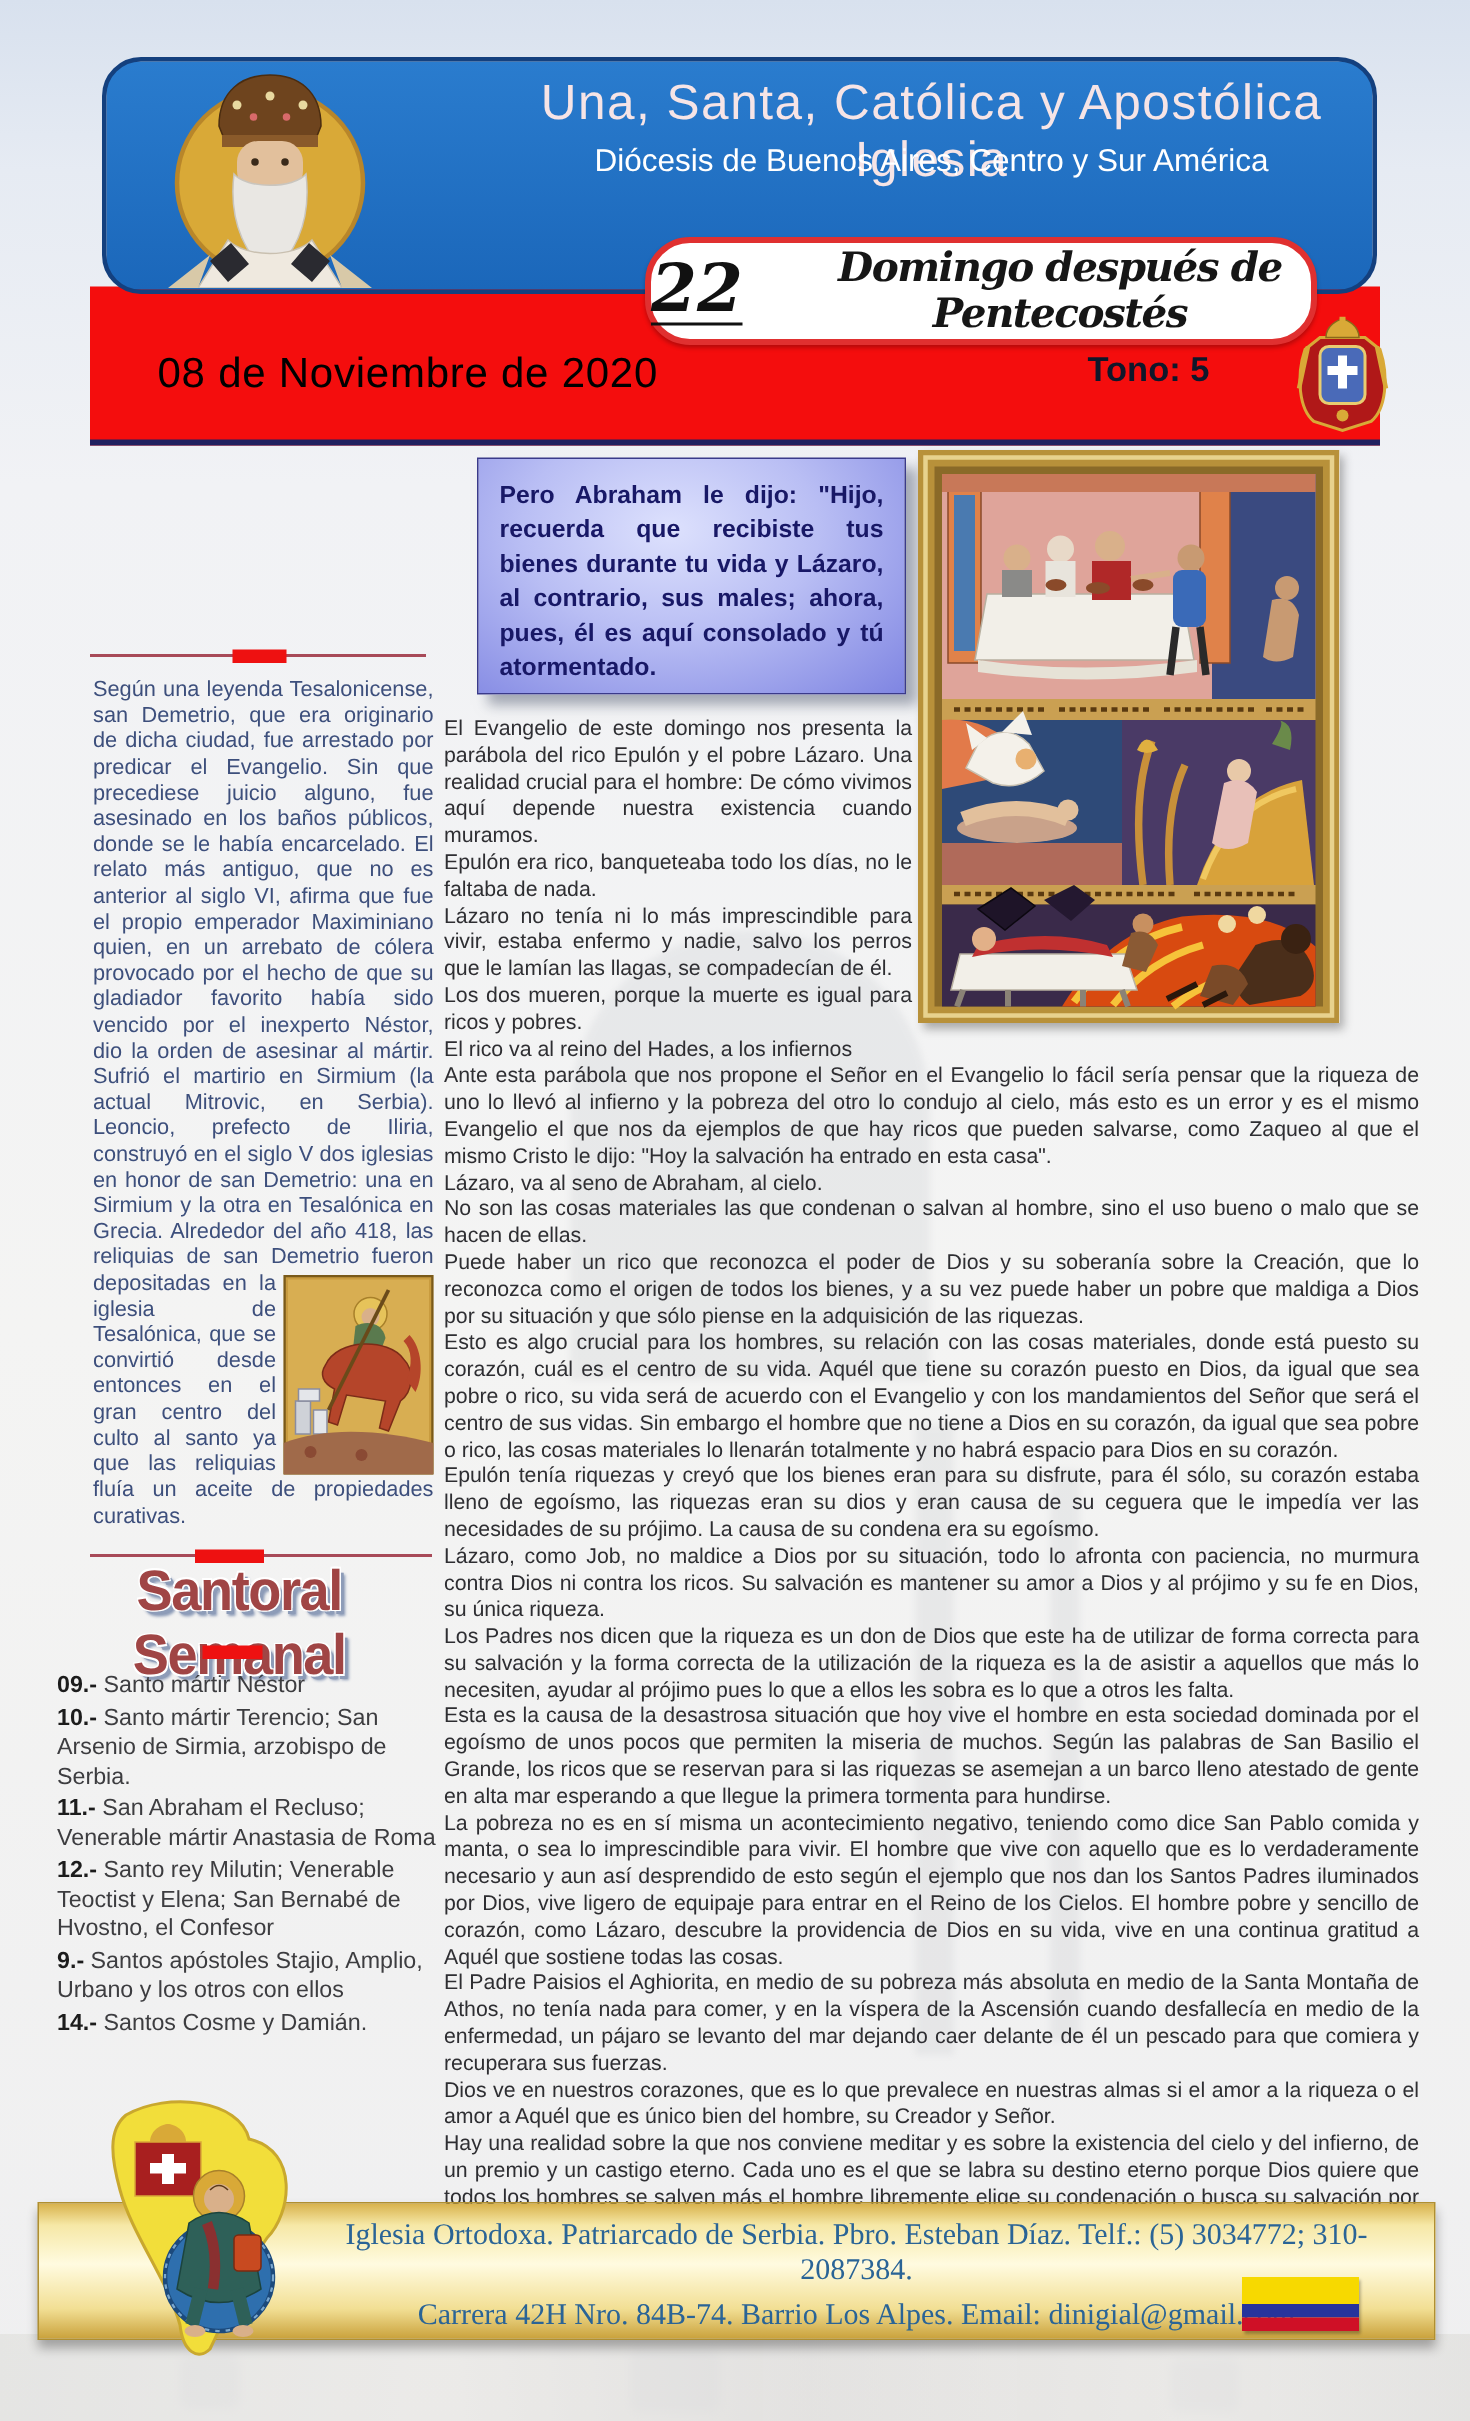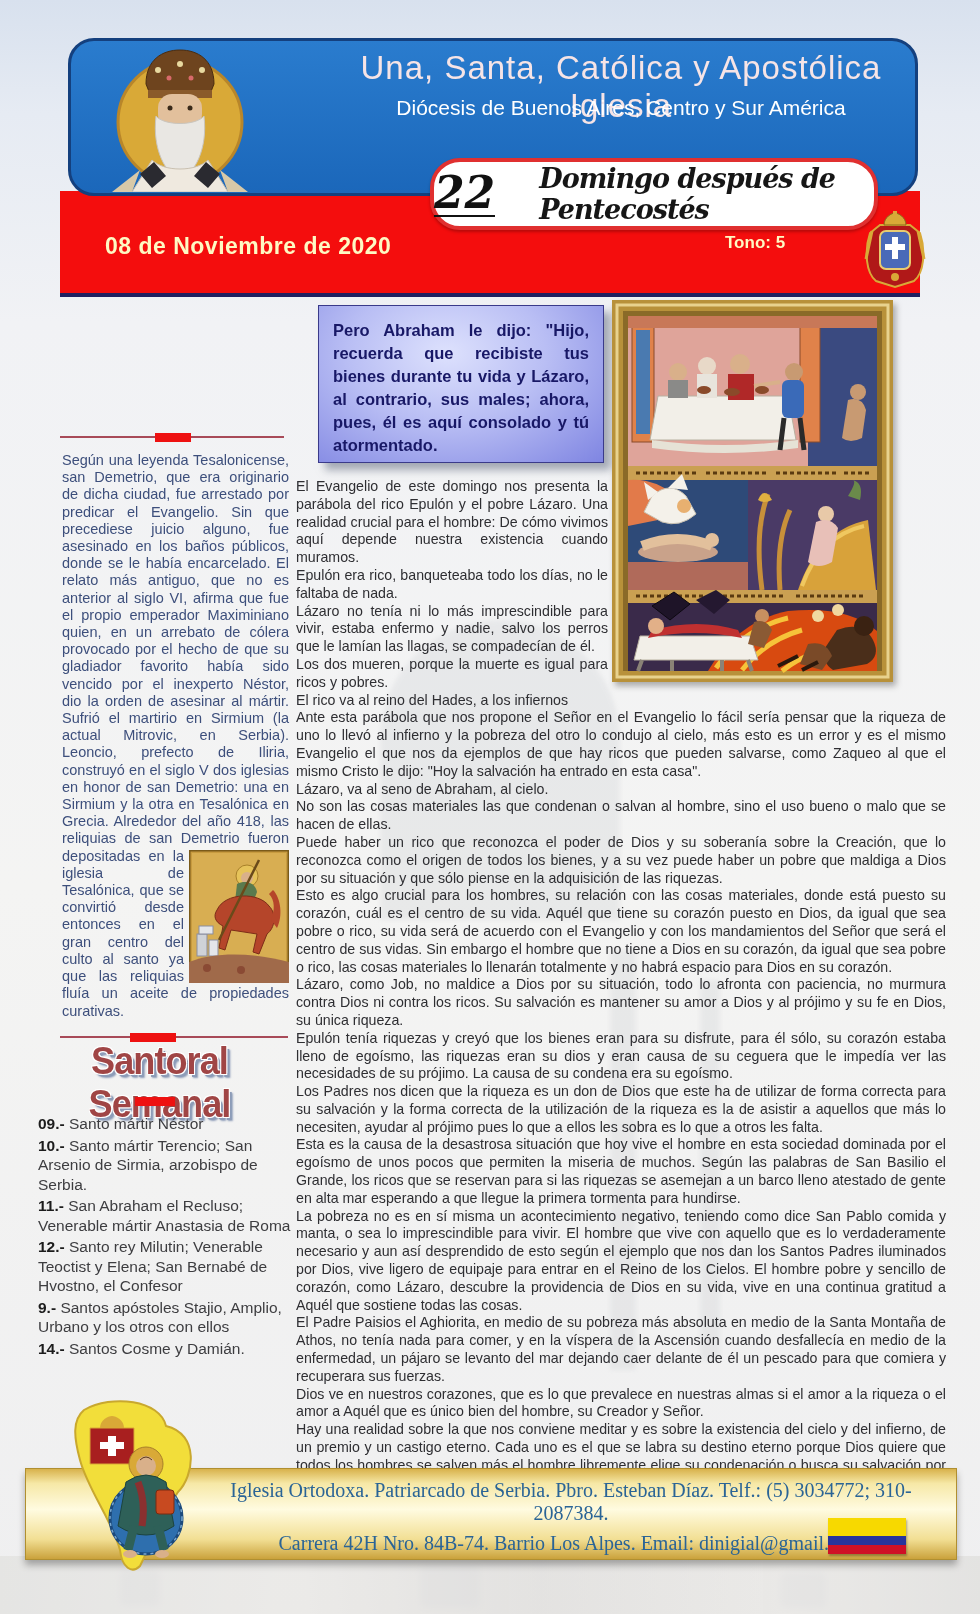--- a/index.html
+++ b/index.html
@@ -18,31 +18,31 @@
   .hdr-title{position:absolute;left:250px;top:8px;width:600px;text-align:center;color:#f6e4e6;
         font-size:33px;letter-spacing:1px;}
   .hdr-sub1{position:absolute;left:250px;top:55px;width:600px;text-align:center;color:#fff;font-size:21px;}
   .hdr-row{position:absolute;left:250px;top:86px;width:630px;color:#fff;font-size:23px;display:flex;}
   .hdr-sub2{flex:0 0 auto;margin-left:70px;}
   .hdr-issue{flex:0 0 auto;margin-left:60px;font-size:21px;padding-top:2px;}
   .saint-icon{position:absolute;left:92px;top:42px;width:176px;height:150px;z-index:3;}
 
   .red-band{position:absolute;left:60px;top:191px;width:860px;height:102px;background:#f40d0d;
         border-bottom:4px solid #202060;z-index:1;}
-  .band-date{position:absolute;left:45px;top:42px;color:#fef9c3;font-weight:bold;font-size:23px;letter-spacing:.5px;}
-  .band-tone{position:absolute;left:665px;top:42px;color:#fef9c3;font-weight:bold;font-size:17px;text-align:right;}
+  .band-date{position:absolute;left:45px;top:42px;color:#000000;font-weight:normal;font-size:28px;letter-spacing:.5px;}
+  .band-tone{position:absolute;left:665px;top:42px;color:#0f172a;font-weight:bold;font-size:23px;text-align:right;}
   .crest{position:absolute;right:-8px;top:20px;width:66px;height:78px;}
 
   .banner{position:absolute;left:430px;top:158px;width:440px;height:64px;background:#fff;
         border:4px solid #e03030;border-radius:30px;z-index:4;display:flex;align-items:center;justify-content:center;
         box-shadow:0 2px 3px rgba(0,0,0,.25);gap:34px;}
   .banner-22{font-family:"DejaVu Serif",serif;font-style:italic;font-weight:bold;font-size:44px;color:#111;
         line-height:1;margin-right:10px;border-bottom:2px solid #111;}
   .banner-text{font-family:"DejaVu Serif",serif;font-style:italic;font-weight:bold;font-size:27px;color:#161616;
-        letter-spacing:-1px;}
+        letter-spacing:-1px;text-align:center;}
 
   
   .sinax-box{position:absolute;left:60px;top:308px;width:222px;height:118px;background:#d9e8f8;
         border:3px solid #ee1111;outline:1px solid #8e2f44;outline-offset:2px;text-align:center;
         font-family:"Liberation Serif",serif;color:#cc1111;z-index:2;}
   .sinax-label{font-size:17px;font-weight:bold;margin-top:10px;}
   .sinax-t1,.sinax-t2{font-size:22px;font-weight:bold;margin-top:6px;}
   .divider{position:absolute;height:0;border-top:2px solid #a84a58;}
   .divider .rb{position:absolute;top:-5px;height:9px;background:#ee1111;}
   .leftcol{position:absolute;left:62px;top:452px;width:227px;font-size:14.5px;line-height:17.2px;
@@ -284,23 +284,23 @@
       <p>Ante esta parábola que nos propone el Señor en el Evangelio lo fácil sería pensar que la riqueza de uno lo llevó al infierno y la pobreza del otro lo condujo al cielo, más esto es un error y es el mismo Evangelio el que nos da ejemplos de que hay ricos que pueden salvarse, como Zaqueo al que el mismo Cristo le dijo: "Hoy la salvación ha entrado en esta casa".</p>
 
       <p>Lázaro, va al seno de Abraham, al cielo.</p>
 
       <p>No son las cosas materiales las que condenan o salvan al hombre, sino el uso bueno o malo que se hacen de ellas.</p>
 
       <p>Puede haber un rico que reconozca el poder de Dios y su soberanía sobre la Creación, que lo reconozca como el origen de todos los bienes, y a su vez puede haber un pobre que maldiga a Dios por su situación y que sólo piense en la adquisición de las riquezas.</p>
 
       <p>Esto es algo crucial para los hombres, su relación con las cosas materiales, donde está puesto su corazón, cuál es el centro de su vida. Aquél que tiene su corazón puesto en Dios, da igual que sea pobre o rico, su vida será de acuerdo con el Evangelio y con los mandamientos del Señor que será el centro de sus vidas. Sin embargo el hombre que no tiene a Dios en su corazón, da igual que sea pobre o rico, las cosas materiales lo llenarán totalmente y no habrá espacio para Dios en su corazón.</p>
 
+      <p>Epulón tenía riquezas y creyó que los bienes eran para su disfrute, para él sólo, su corazón estaba lleno de egoísmo, las riquezas eran su dios y eran causa de su ceguera que le impedía ver las necesidades de su prójimo. La causa de su condena era su egoísmo.</p>
+
       <p>Lázaro, como Job, no maldice a Dios por su situación, todo lo afronta con paciencia, no murmura contra Dios ni contra los ricos. Su salvación es mantener su amor a Dios y al prójimo y su fe en Dios, su única riqueza.</p>
-
-      <p>Epulón tenía riquezas y creyó que los bienes eran para su disfrute, para él sólo, su corazón estaba lleno de egoísmo, las riquezas eran su dios y eran causa de su ceguera que le impedía ver las necesidades de su prójimo. La causa de su condena era su egoísmo.</p>
 
       <p>Los Padres nos dicen que la riqueza es un don de Dios que este ha de utilizar de forma correcta para su salvación y la forma correcta de la utilización de la riqueza es la de asistir a aquellos que más lo necesiten, ayudar al prójimo pues lo que a ellos les sobra es lo que a otros les falta.</p>
 
       <p>Esta es la causa de la desastrosa situación que hoy vive el hombre en esta sociedad dominada por el egoísmo de unos pocos que permiten la miseria de muchos. Según las palabras de San Basilio el Grande, los ricos que se reservan para si las riquezas se asemejan a un barco lleno atestado de gente en alta mar esperando a que llegue la primera tormenta para hundirse.</p>
 
       <p>La pobreza no es en sí misma un acontecimiento negativo, teniendo como dice San Pablo comida y manta, o sea lo imprescindible para vivir. El hombre que vive con aquello que es lo verdaderamente necesario y aun así desprendido de esto según el ejemplo que nos dan los Santos Padres iluminados por Dios, vive ligero de equipaje para entrar en el Reino de los Cielos. El hombre pobre y sencillo de corazón, como Lázaro, descubre la providencia de Dios en su vida, vive en una continua gratitud a Aquél que sostiene todas las cosas.</p>
 
       <p>El Padre Paisios el Aghiorita, en medio de su pobreza más absoluta en medio de la Santa Montaña de Athos, no tenía nada para comer, y en la víspera de la Ascensión cuando desfallecía en medio de la enfermedad, un pájaro se levanto del mar dejando caer delante de él un pescado para que comiera y recuperara sus fuerzas.</p>
 
       <p>Dios ve en nuestros corazones, que es lo que prevalece en nuestras almas si el amor a la riqueza o el amor a Aquél que es único bien del hombre, su Creador y Señor.</p>

